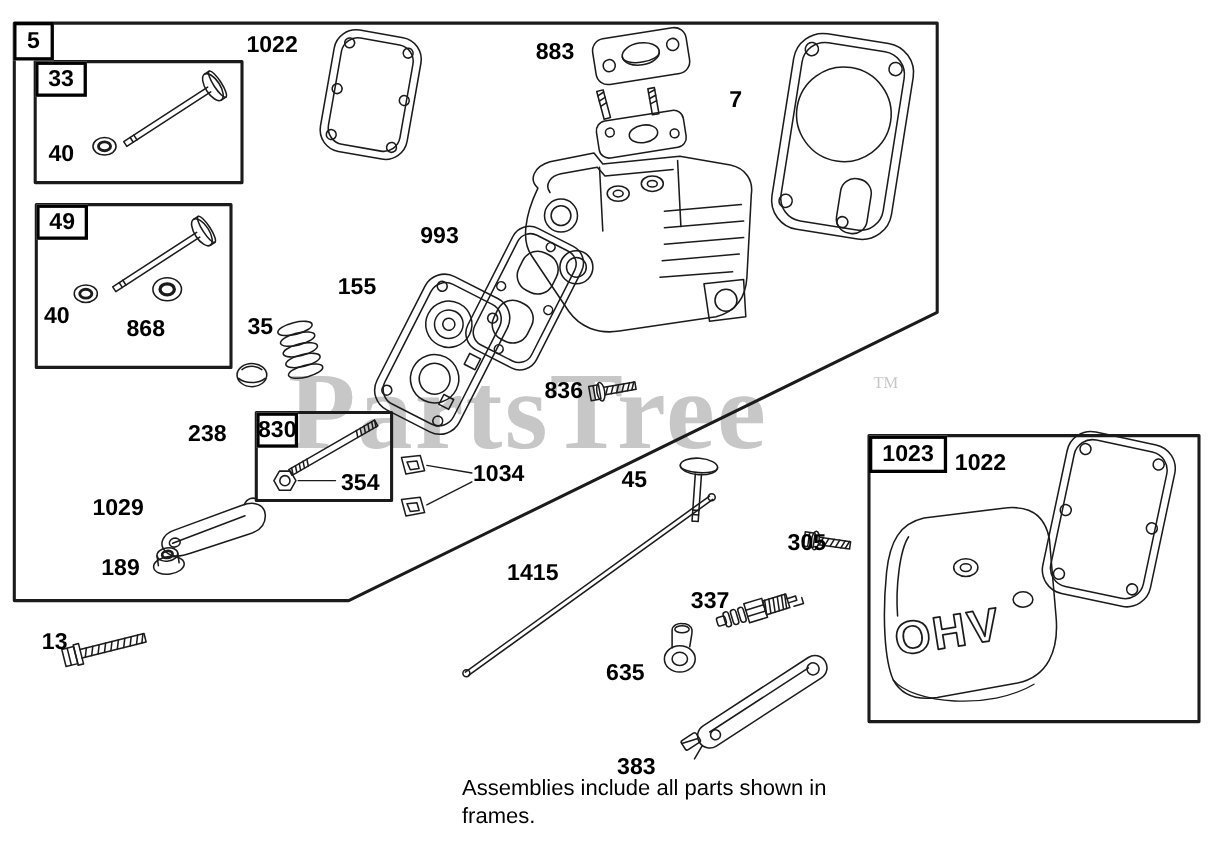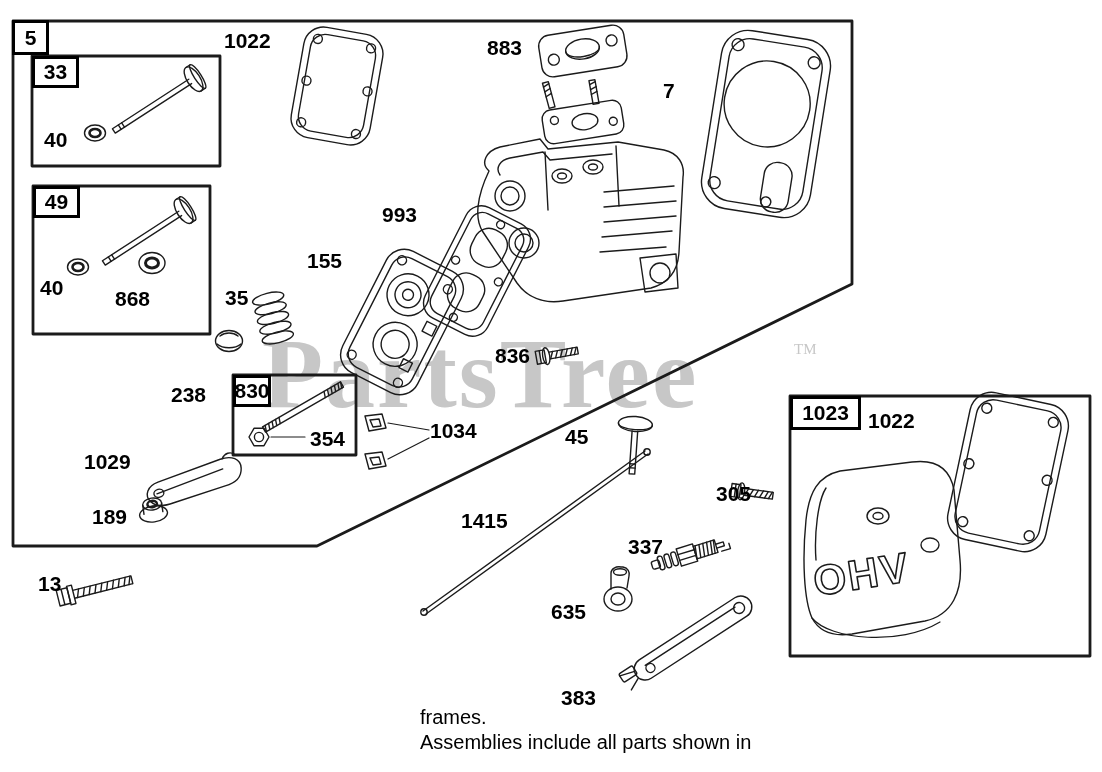--- a/index.html
+++ b/index.html
@@ -340,17 +340,17 @@
   <div class="plabel" style="left:92px;  top:505px;">189</div>
   <div class="plabel" style="left:38px;  top:572px;">13</div>
   <div class="plabel" style="left:461px; top:509px;">1415</div>
   <div class="plabel" style="left:716px; top:482px;">305</div>
   <div class="plabel" style="left:628px; top:535px;">337</div>
   <div class="plabel" style="left:551px; top:600px;">635</div>
   <div class="plabel" style="left:561px; top:646px;margin-top:40px;">383</div>
   <div class="plabel" style="left:868px; top:409px;">1022</div>
 
   <div class="footer">
+    <div>Assemblies include all parts shown in</div>
     <div>frames.</div>
-    <div>Assemblies include all parts shown in</div>
   </div>
 
 </div>
 
 </body></html>

